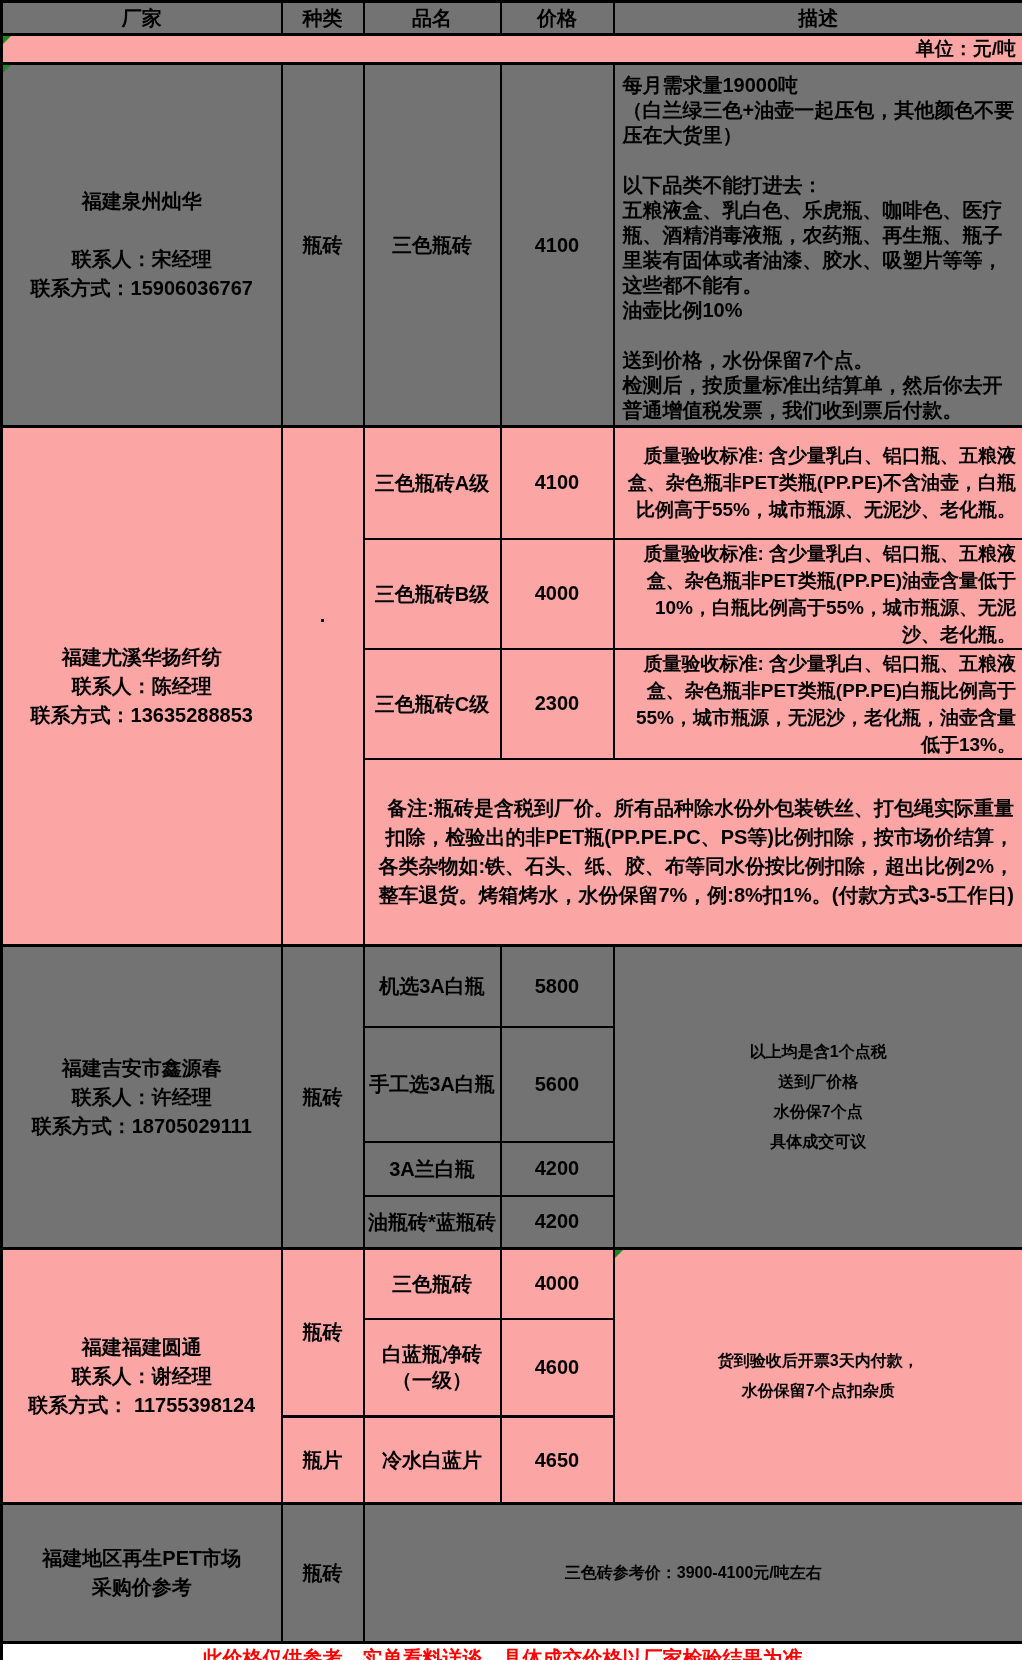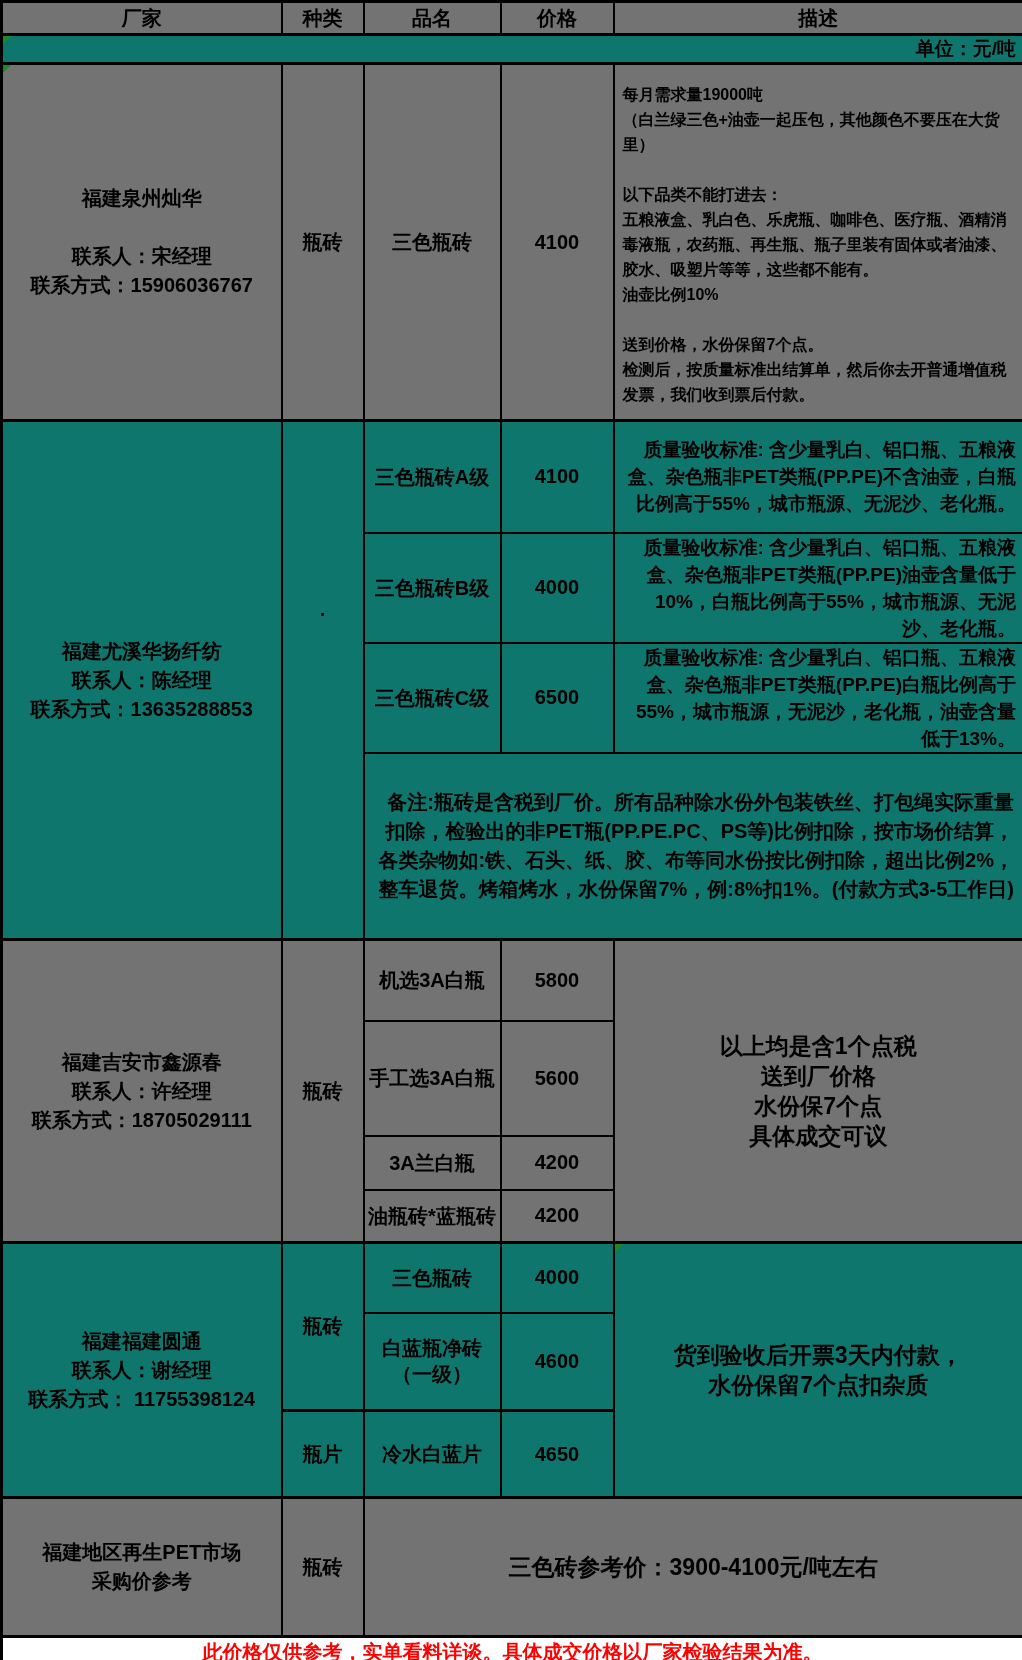--- a/index.html
+++ b/index.html
@@ -18,49 +18,49 @@
   td, th {
     border: 2px solid #000;
     padding: 0;
     vertical-align: middle;
     text-align: center;
     font-weight: bold;
     overflow: hidden;
     position: relative;
   }
   .blue { background: #737373; }
-  .white { background: #0f766e; }
+  .white { background: #fca5a5; }
   th { font-size: 20px; }
   .thick-t { border-top-width: 3px; }
   .unit-cell { text-align: right; font-size: 19px; padding-right: 6px; }
   .supplier { font-size: 20px; line-height: 29px; white-space: pre-line; }
   .category { font-size: 20px; font-family: Liberation Mono, monospace; }
   .product  { font-size: 20px; line-height: 26px; white-space: pre-line; }
   .price    { font-size: 20px; }
   .desc-block {
     text-align: left;
-    font-size: 16px;
+    font-size: 20px;
     line-height: 25px;
-    padding: 17px 6px 2px 8px;
+    padding: 8px 6px 2px 8px;
     white-space: pre-line;
   }
   td.v-top { vertical-align: top; }
   .quality {
     text-align: right;
     font-size: 19px;
     line-height: 27px;
     padding: 0 6px 0 9px;
   }
   .remark {
     font-size: 20px;
     line-height: 29px;
     text-align: right;
     padding: 0 8px;
   }
-  .desc-center { font-size: 23px; line-height: 30px; white-space: pre-line; }
+  .desc-center { font-size: 16px; line-height: 30px; white-space: pre-line; }
   .dot-wrap { padding-top: 176px; height: 100%; vertical-align: top; }
   .dot-wrap .dot { font-size: 20px; }
   .footer-cell { font-size: 20px; color: #FF0000; background: #fff; }
   .green-tri {
     position: absolute;
     left: 0; top: 0;
     width: 0; height: 0;
     border-top: 8px solid #1e8a1e;
     border-right: 8px solid transparent;
   }
@@ -134,21 +134,21 @@
   </tr>
   <tr style="height:108px">
     <td class="white"><span class="product">三色瓶砖B级</span></td>
     <td class="white"><span class="price">4000</span></td>
     <td class="white">
           <div class="quality">质量验收标准: 含少量乳白、铝口瓶、五粮液盒、杂色瓶非PET类瓶(PP.PE)油壶含量低于10%，白瓶比例高于55%，城市瓶源、无泥沙、老化瓶。</div>
         </td>
   </tr>
   <tr style="height:109px">
     <td class="white"><span class="product">三色瓶砖C级</span></td>
-    <td class="white"><span class="price">6500</span></td>
+    <td class="white"><span class="price">2300</span></td>
     <td class="white">
           <div class="quality">质量验收标准: 含少量乳白、铝口瓶、五粮液盒、杂色瓶非PET类瓶(PP.PE)白瓶比例高于55%，城市瓶源，无泥沙，老化瓶，油壶含量低于13%。</div>
         </td>
   </tr>
   <tr style="height:187px">
     <td colspan="3" class="white">
       <div class="remark">备注:瓶砖是含税到厂价。所有品种除水份外包装铁丝、打包绳实际重量扣除，检验出的非PET瓶(PP.PE.PC、PS等)比例扣除，按市场价结算，各类杂物如:铁、石头、纸、胶、布等同水份按比例扣除，超出比例2%，整车退货。烤箱烤水，水份保留7%，例:8%扣1%。(付款方式3-5工作日)</div>
     </td>
   </tr>
 

